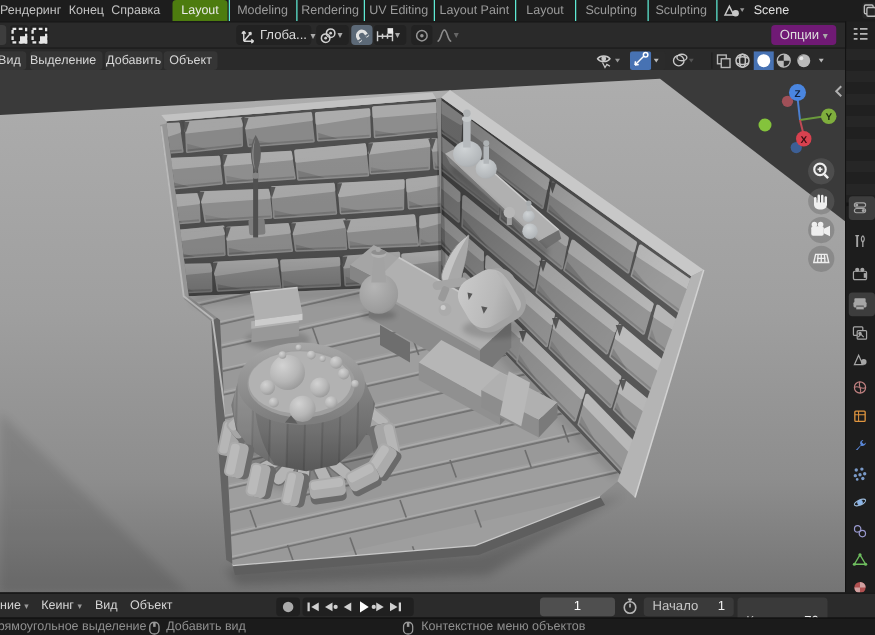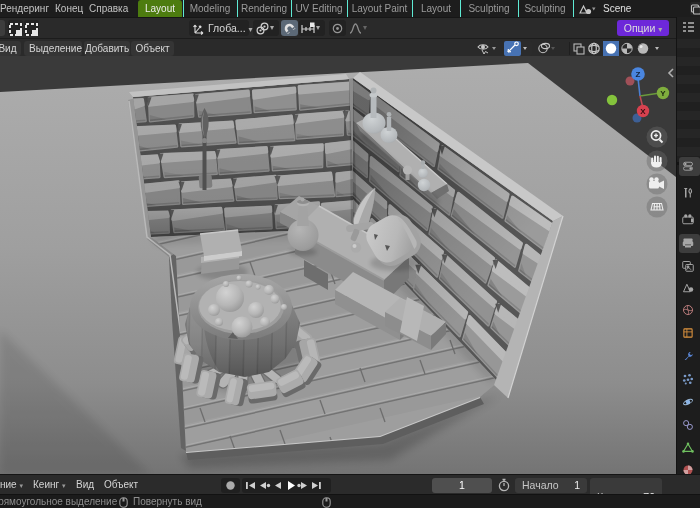--- a/index.html
+++ b/index.html
@@ -83,25 +83,25 @@
       <div class="abs" style="left:316px;top:5px;font-size:8px;color:#aaa">▾</div>
       <div class="btn2" style="left:329px;width:17px"></div>
       <svg class="abs" style="left:331px;top:3.5px" width="13" height="13" viewBox="0 0 13 13">
         <circle cx="6.5" cy="6.5" r="4.2" fill="none" stroke="#969696" stroke-width="1.2"></circle>
         <circle cx="6.5" cy="6.5" r="1.4" fill="#969696"></circle>
       </svg>
       <svg class="abs" style="left:349px;top:3.5px" width="13" height="13" viewBox="0 0 13 13">
         <path d="M1 11 C 4 11 4 2 6.5 2 C 9 2 9 11 12 11" fill="none" stroke="#8c8c8c" stroke-width="1.3"></path>
       </svg>
       <div class="abs" style="left:363px;top:5px;font-size:8px;color:#666">▾</div>
-      <div class="abs" style="left:617px;top:2px;width:52px;height:16px;background:#6d28d9;border-radius:3px;font-size:10.5px;color:#dcdcdc;text-align:center;line-height:16px">Опции <span style="font-size:8px;color:#aaa">▾</span></div>
+      <div class="abs" style="left:617px;top:2px;width:52px;height:16px;background:#701a75;border-radius:3px;font-size:10.5px;color:#dcdcdc;text-align:center;line-height:16px">Опции <span style="font-size:8px;color:#aaa">▾</span></div>
     </div>
     <div class="abs r3">
       <div class="m3" style="left:-6px;width:27px;text-align:center">Вид</div>
-      <div class="m3" style="left:24px;width:58px;text-align:right">Выделение</div>
+      <div class="m3" style="left:24px;width:58px;text-align:left">Выделение</div>
       <div class="m3" style="left:84px;width:46px;text-align:center">Добавить</div>
       <div class="m3" style="left:131px;width:43px;text-align:center">Объект</div>
       <svg class="abs" style="left:477px;top:2px" width="200px" height="15" viewBox="0 0 200 15">
         <g stroke="#c8c8c8" fill="none" stroke-width="1.1">
           <path d="M1 6 C 3 3 9 3 11 6 C 9 9 3 9 1 6 Z"></path>
           <circle cx="6" cy="6" r="1.4" fill="#c8c8c8"></circle>
           <path d="M5 9 L7 13 L8.5 10.5 L11 12" stroke-width="1"></path>
         </g>
         <path d="M15 6 l4 0 l-2 3 Z" fill="#999999"></path>
         <rect x="27" y="0" width="17" height="15" rx="2" fill="#4772b3"></rect>
@@ -835,18 +835,19 @@
       <div class="fld" style="left:515px;width:72px;background:#3a3a3a;color:#c6c6c6;padding:0 7px">Начало <span style="float:right;color:#f0f0f0">1</span></div>
       <div class="fld" style="left:590px;width:72px;background:#3a3a3a;color:#c6c6c6;padding:12px 7px">Конец <span style="float:right;color:#f0f0f0">70</span></div>
       <svg class="abs" style="left:681px;top:-31px" width="18" height="50" viewBox="0 0 18 50"></svg>
     </div>
     <div class="abs sb">
       <div class="abs" style="left:-9px;top:0;white-space:nowrap">Прямоугольное выделение</div>
       <svg class="abs" style="left:119px;top:1.5px" width="9" height="11" viewBox="0 0 9 11">
         <rect x="0.8" y="0.8" width="7.4" height="9.4" rx="3.5" fill="none" stroke="#9a9a9a" stroke-width="1.1"></rect>
         <rect x="3.5" y="1" width="2" height="3.5" fill="#9a9a9a"></rect>
       </svg>
-      <div class="abs" style="left:133px;top:0">Повернуть вид</div>
+      <div class="abs" style="left:133px;top:0">Добавить вид</div>
       <svg class="abs" style="left:322px;top:1.5px" width="9" height="11" viewBox="0 0 9 11">
         <rect x="0.8" y="0.8" width="7.4" height="9.4" rx="3.5" fill="none" stroke="#9a9a9a" stroke-width="1.1"></rect>
         <rect x="3.5" y="1" width="2" height="3.5" fill="#9a9a9a"></rect>
       </svg>
+      <div class="abs" style="left:337px;top:0">Контекстное меню объектов</div>
     </div>
   </div>
 </body></html>

